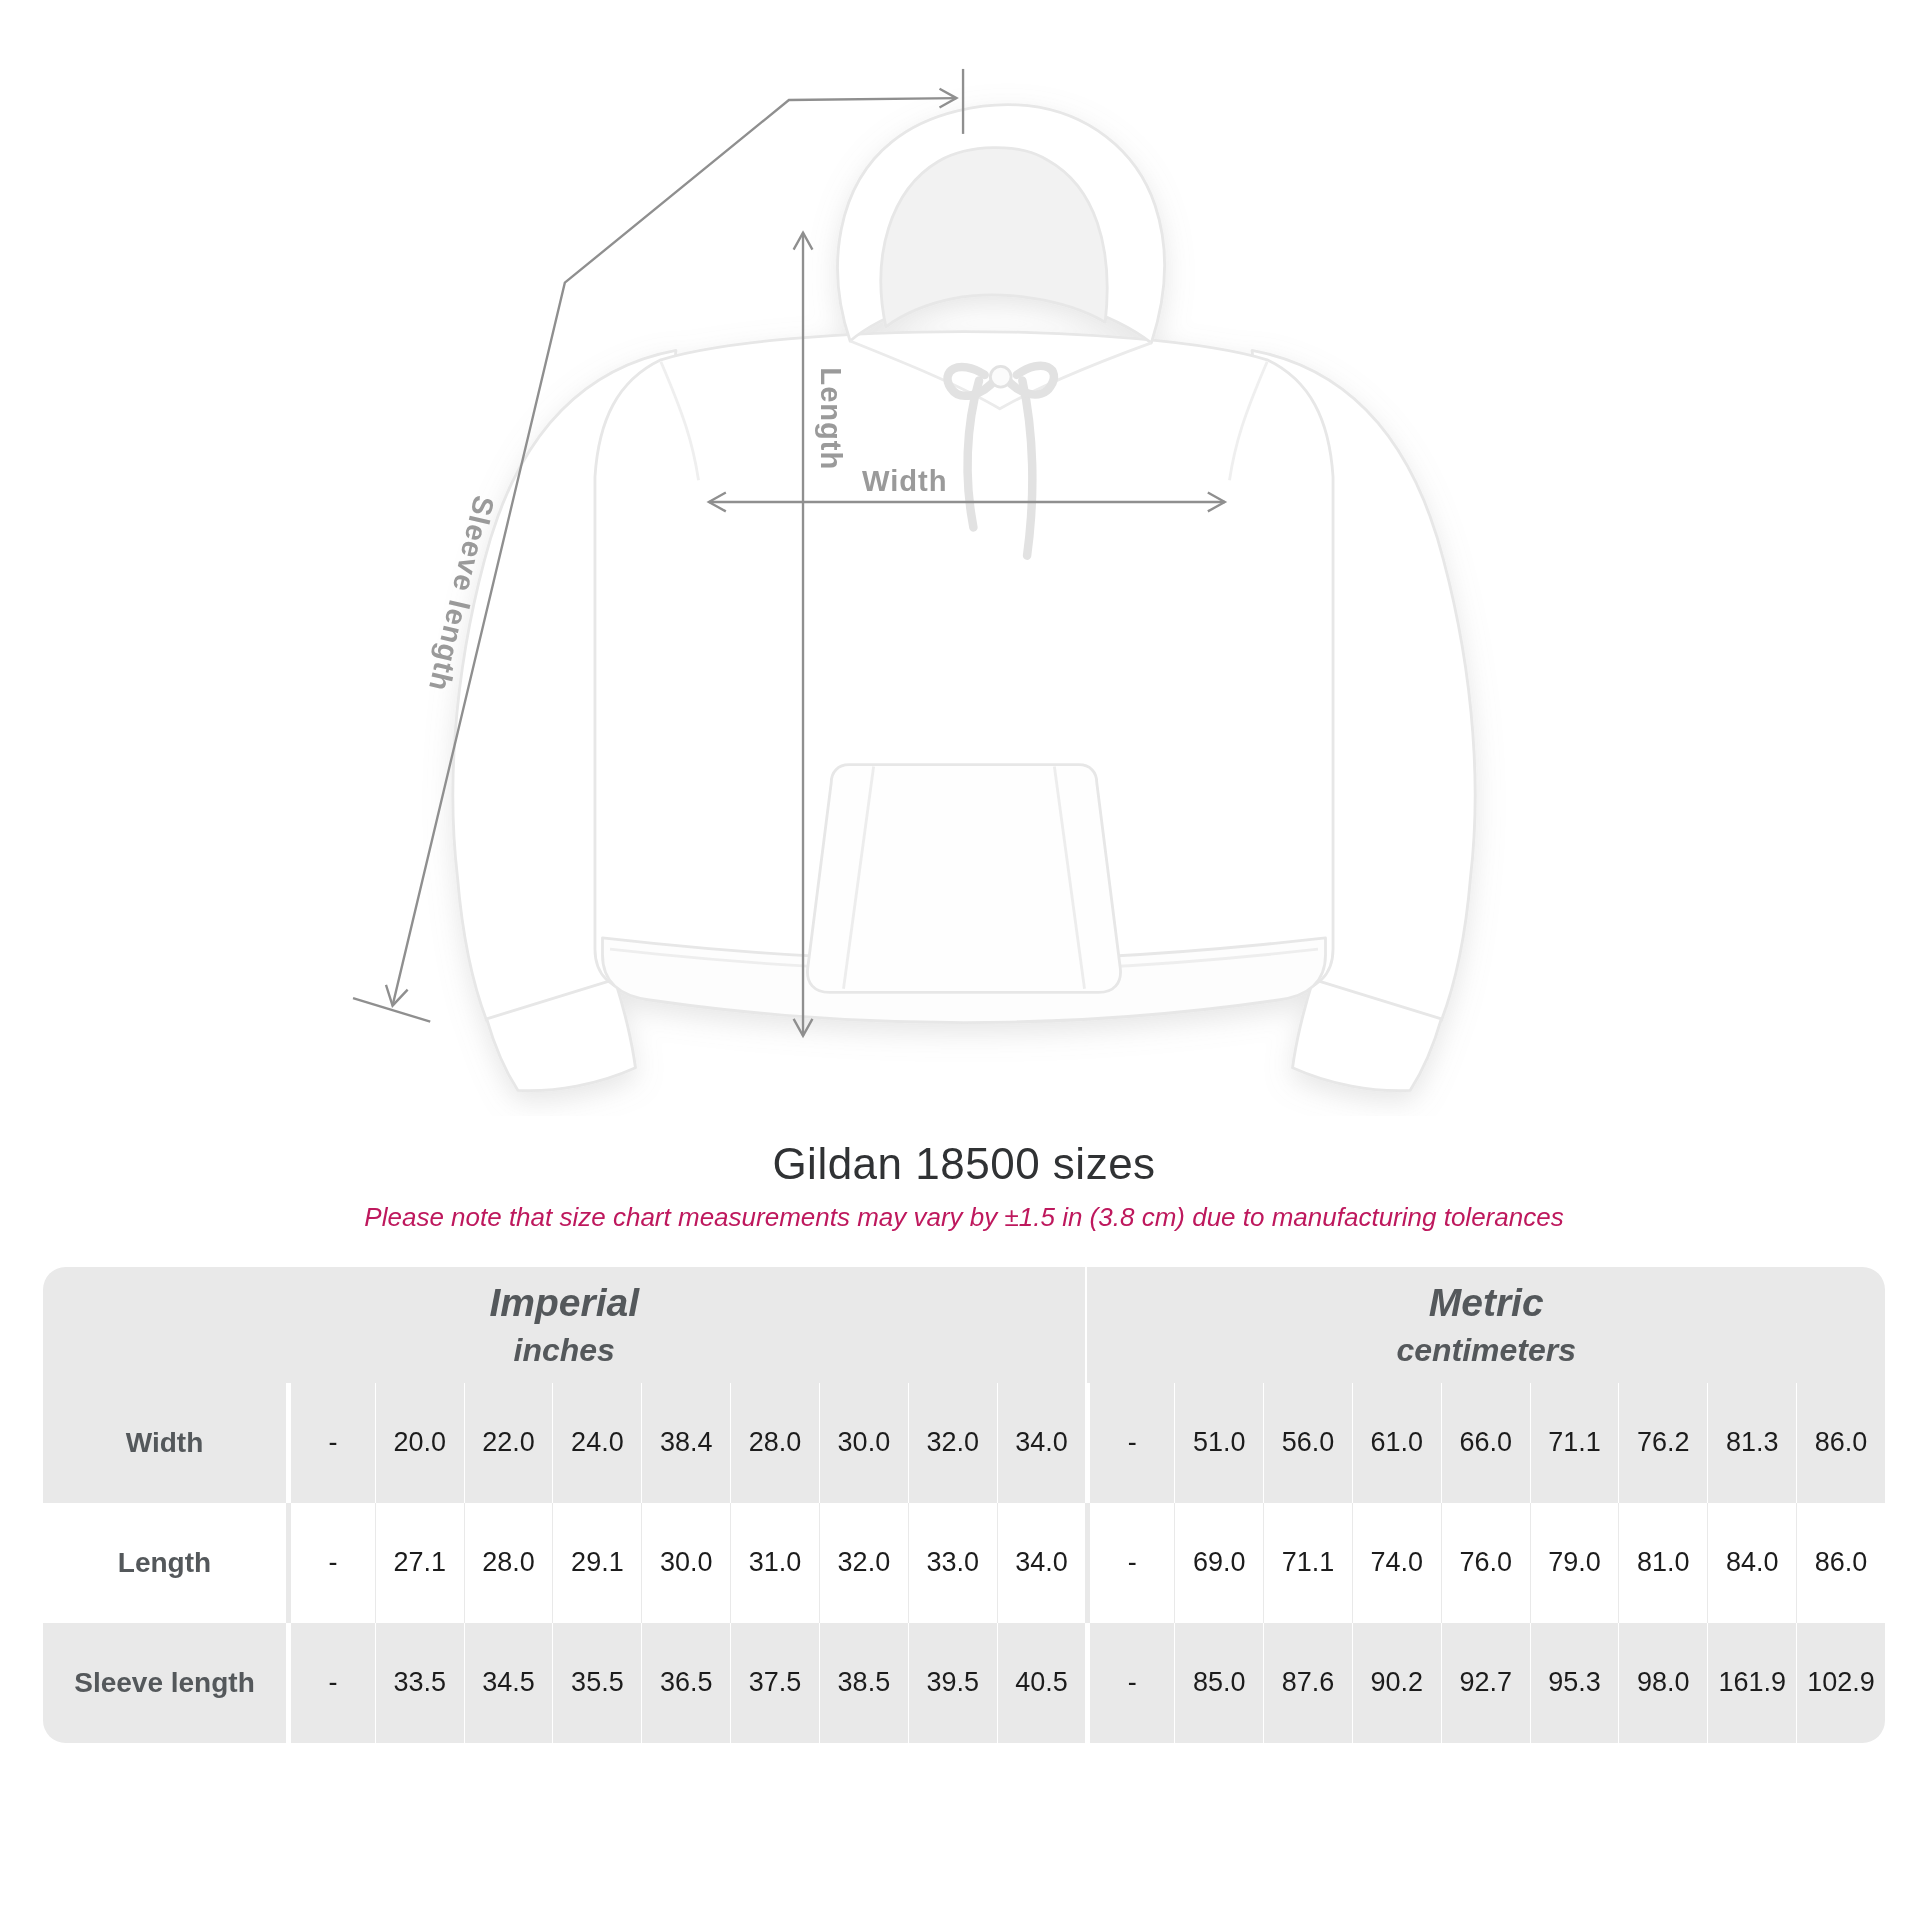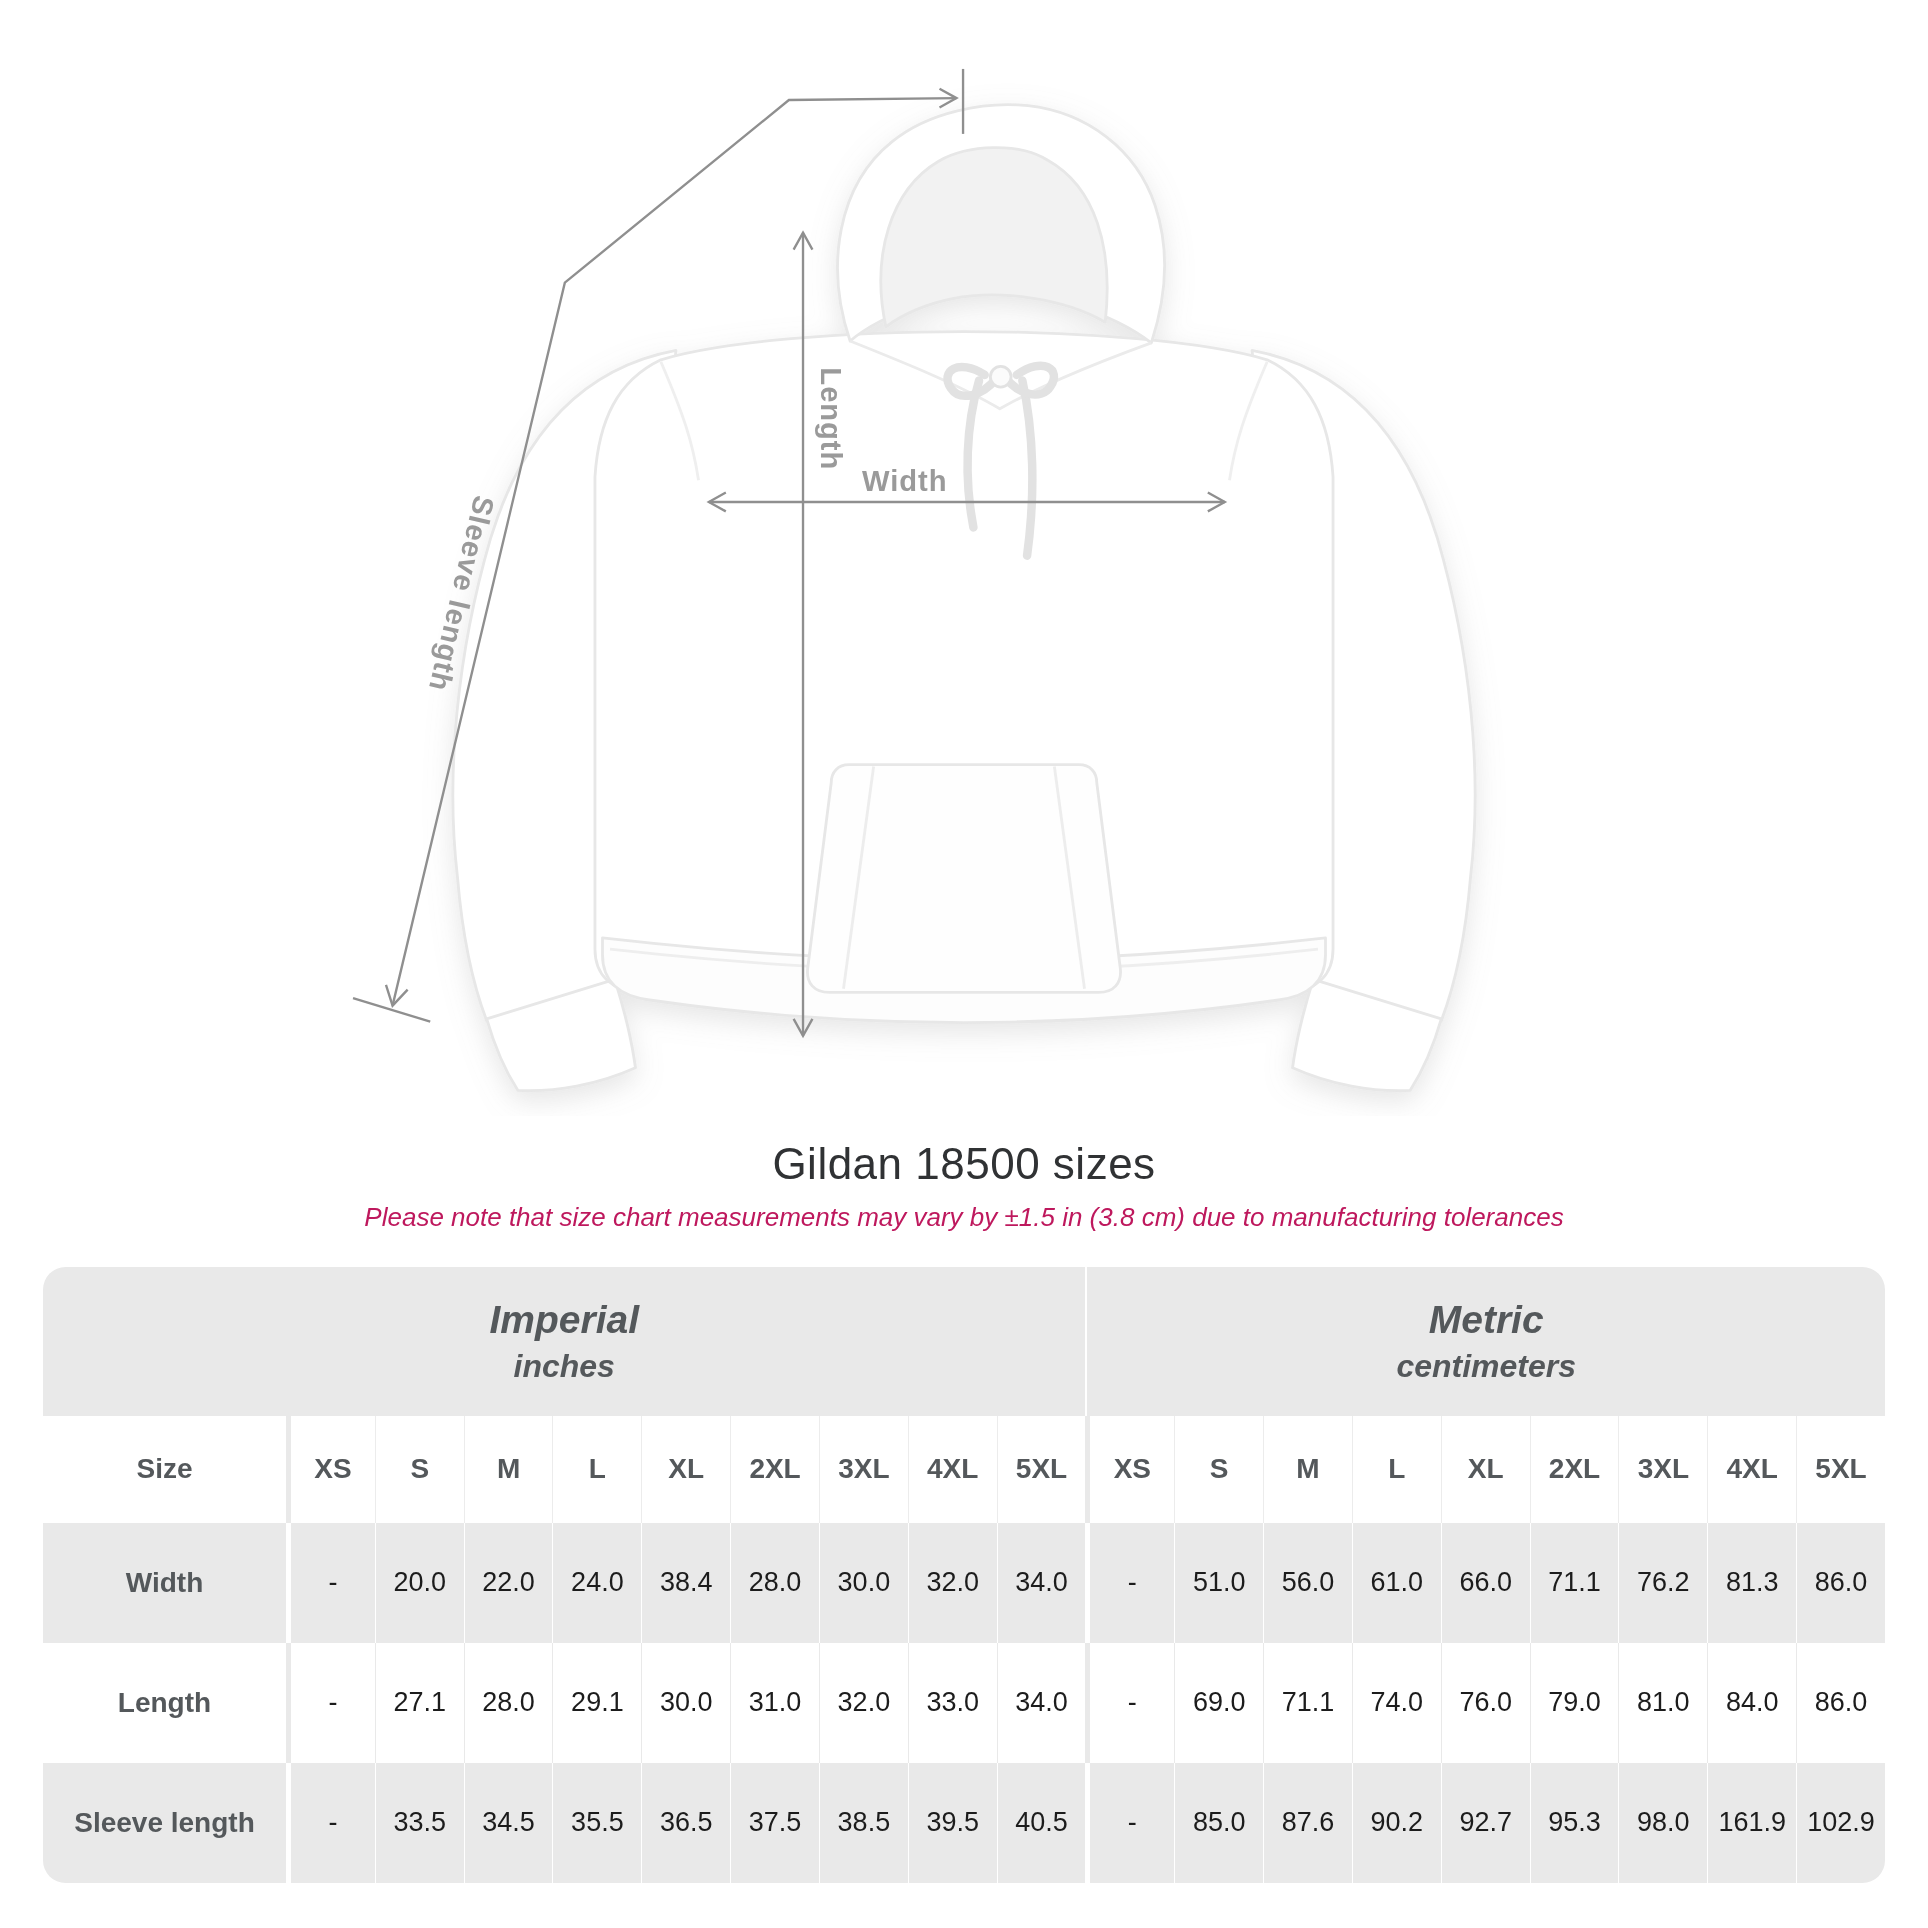--- a/index.html
+++ b/index.html
@@ -19,21 +19,21 @@
     margin:0 0 34px 0;
   }
   .table-wrap{
     width:1842px;margin:0 auto;border-radius:22.6px;overflow:hidden;
   }
   table.size-table{
     width:100%;border-collapse:separate;border-spacing:0;table-layout:fixed;
   }
   .c-lab{width:243px;}
   th,td{text-align:center;vertical-align:middle;padding:0;margin:0;}
-  tr.group-row th{height:149px;background:#e9e9e9;}
+  tr.group-row th{height:116px;background:#e9e9e9;}
   tr.group-row th.metric-group{border-left:2.8px solid #ffffff;margin-top:37px;}
   .gname{font-size:39px;font-weight:700;font-style:italic;color:#54585b;line-height:1;}
   .gunit{font-size:32px;font-style:italic;color:#54585b;margin-top:11.3px;line-height:1;}
   tr.size-row th{
     height:107px;background:#ffffff;border-left:1.9px solid #ececec;
     font-weight:700;color:#54585b;font-size:28px;
   }
   tr.size-row th:first-child{border-left:none;}
   tr.size-row th.sep{border-left-width:5.6px;border-left-color:#e9e9e9;}
   tbody tr{height:120px;}
@@ -146,41 +146,20 @@
       <tr class="group-row">
         <th colspan="10">
           <div class="gname">Imperial</div>
           <div class="gunit">inches</div>
         </th>
         <th colspan="9" class="metric-group">
           <div class="gname">Metric</div>
           <div class="gunit">centimeters</div>
         </th>
       </tr>
-      <tr class="size-row">
-        <th>Size</th>
-        <th class="sep">XS</th>
-        <th>S</th>
-        <th>M</th>
-        <th>L</th>
-        <th>XL</th>
-        <th>2XL</th>
-        <th>3XL</th>
-        <th>4XL</th>
-        <th>5XL</th>
-        <th class="sep">XS</th>
-        <th>S</th>
-        <th>M</th>
-        <th>L</th>
-        <th>XL</th>
-        <th>2XL</th>
-        <th>3XL</th>
-        <th>4XL</th>
-        <th>5XL</th>
-      </tr>
     </thead>
     <tbody>
       <tr class="gray">
         <td class="lab">Width</td>
         <td class="sep">-</td>
         <td>20.0</td>
         <td>22.0</td>
         <td>24.0</td>
         <td>38.4</td>
         <td>28.0</td>

